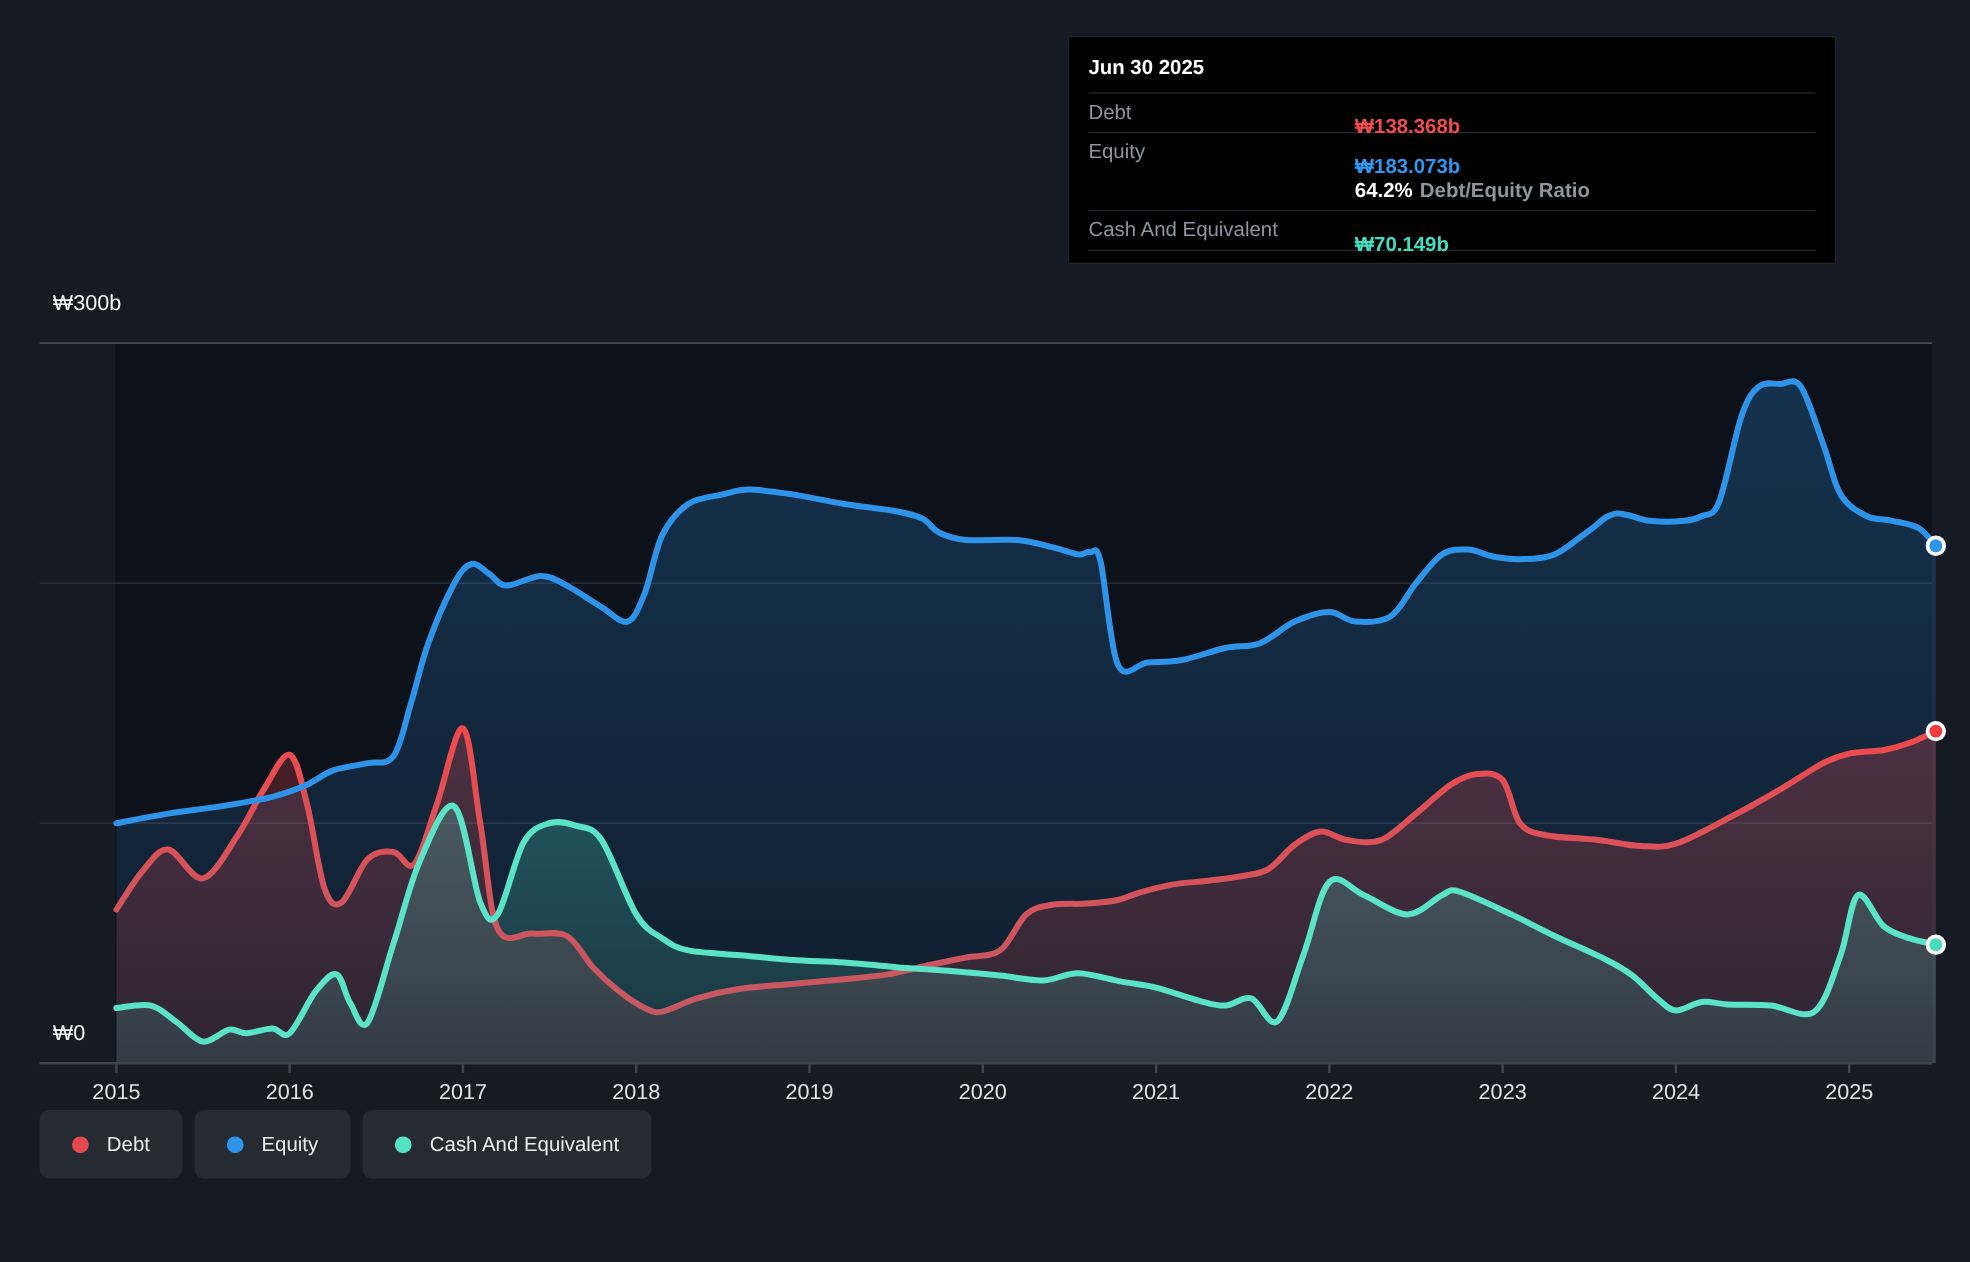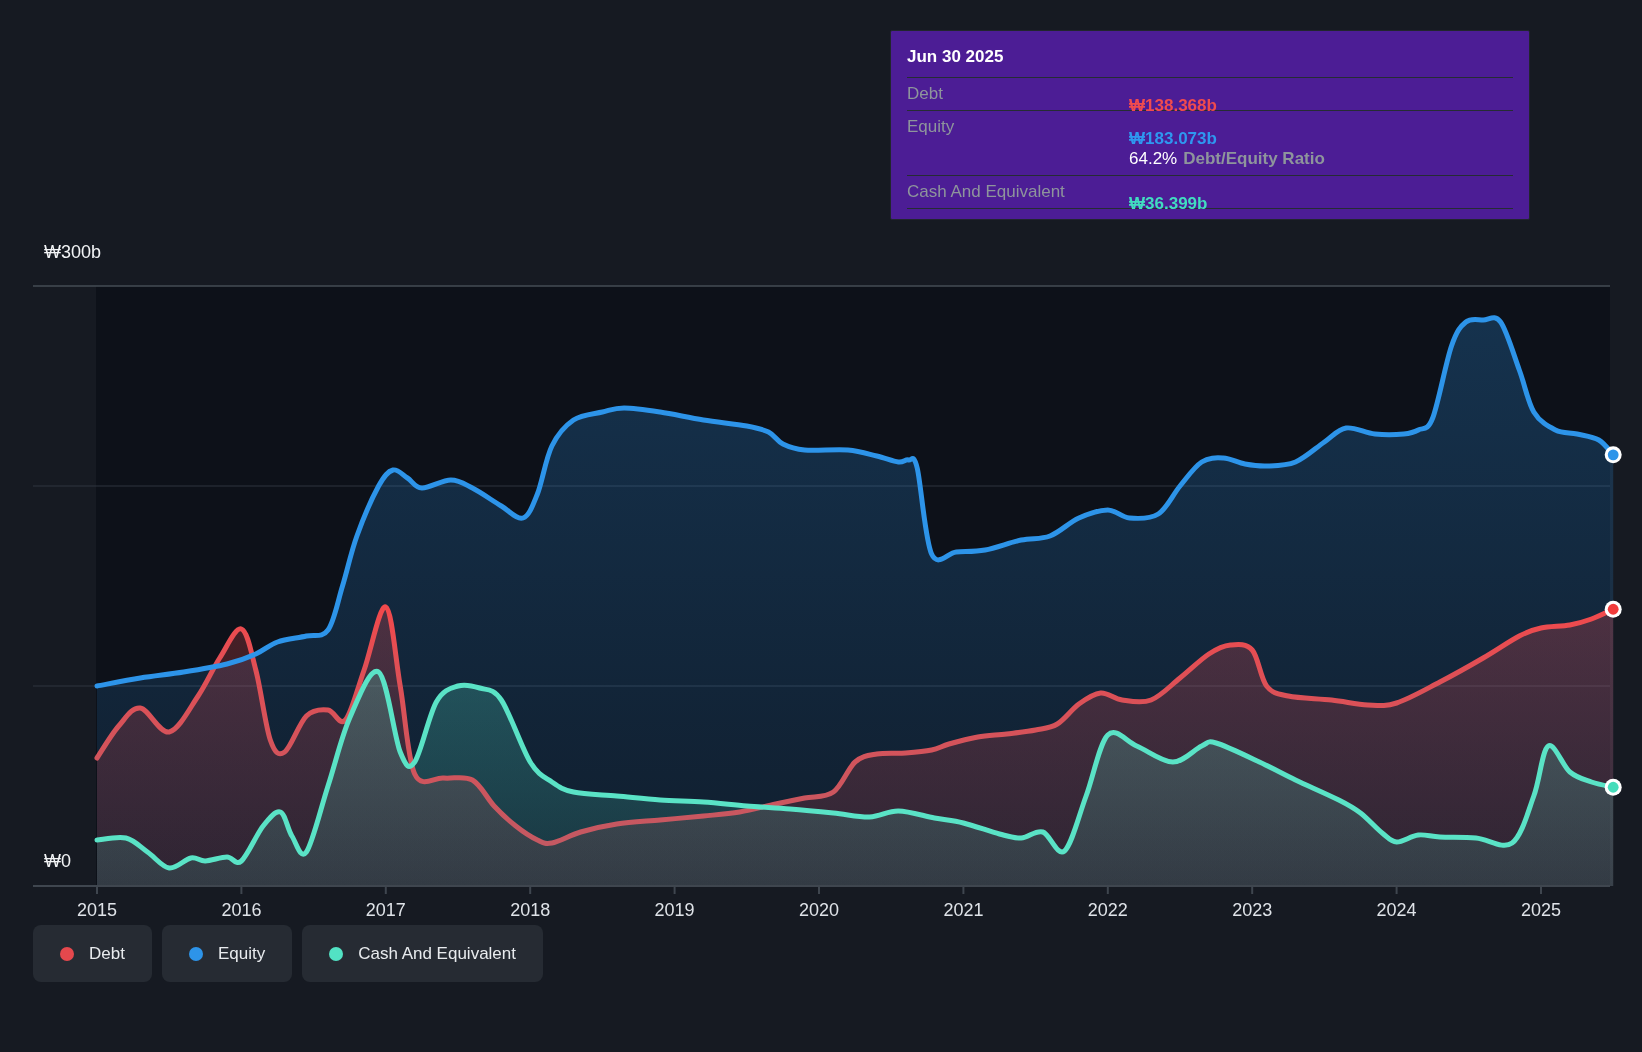--- a/index.html
+++ b/index.html
@@ -8,32 +8,32 @@
     background:#161A22;
     font-family:"Liberation Sans","DejaVu Sans",sans-serif;
     -webkit-font-smoothing:antialiased;
   }
   #stage{position:absolute;inset:0;}
   svg text{font-family:"Liberation Sans","DejaVu Sans",sans-serif;}
 
   
   .tooltip{
     position:absolute;left:890px;top:30px;width:640px;box-sizing:border-box;
-    background:#4c1d95;border:1px solid #21262D;border-radius:2px;
+    background:#000000;border:1px solid #21262D;border-radius:2px;
     padding:12px 16px 10px 16px;z-index:5;
   }
   .tooltip .tt-title{
     color:#FFFFFF;font-size:17px;font-weight:bold;
     padding:4px 0 10px 0;border-bottom:1px solid #262C33;
   }
   .tt-row{display:flex;align-items:center;height:32px;font-size:17px;}
   .tt-row .tt-label{flex:0 0 222px;color:#8E959C;}
   .tt-row .tt-value{font-weight:bold;margin-top:24px;}
   .tt-sep{border-bottom:1px solid #262C33;}
-  .tt-ratio-pct{color:#FFFFFF;font-weight:normal;}
+  .tt-ratio-pct{color:#FFFFFF;font-weight:bold;}
   .tt-ratio-text{color:#8E959C;font-weight:bold;margin-left:6px;}
 
   
   .legend{position:absolute;left:33px;top:925px;display:flex;gap:10px;z-index:5;}
   .legend-item{
     display:inline-flex;align-items:center;gap:15px;height:57px;
     padding:0 27px;background:#262B33;border-radius:8px;cursor:pointer;
     color:#E8EBEE;font-size:17px;
   }
   .legend-dot{width:14px;height:14px;border-radius:50%;flex:0 0 auto;}
@@ -137,21 +137,21 @@
 
     <div class="tt-row tt-sep">
       <span class="tt-label"></span>
       <span>
         <span class="tt-ratio-pct">64.2%</span><span class="tt-ratio-text">Debt/Equity Ratio</span>
       </span>
     </div>
 
     <div class="tt-row tt-sep">
       <span class="tt-label">Cash And Equivalent</span>
-      <span class="tt-value" id="tt-cash-value" style="color: rgb(65, 221, 192);">₩36.399b</span>
+      <span class="tt-value" id="tt-cash-value" style="color: rgb(65, 221, 192);">₩70.149b</span>
     </div>
   </div>
 
   
   <div class="legend">
     <div class="legend-item">
       <span class="legend-dot" style="background-color: rgb(229, 72, 77);"></span>
       <span>Debt</span>
     </div>
     <div class="legend-item">

